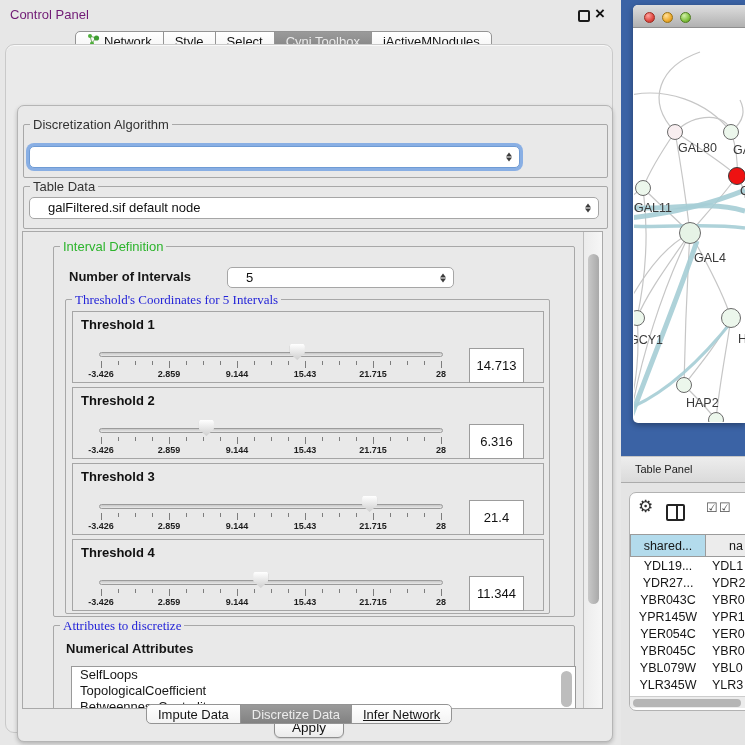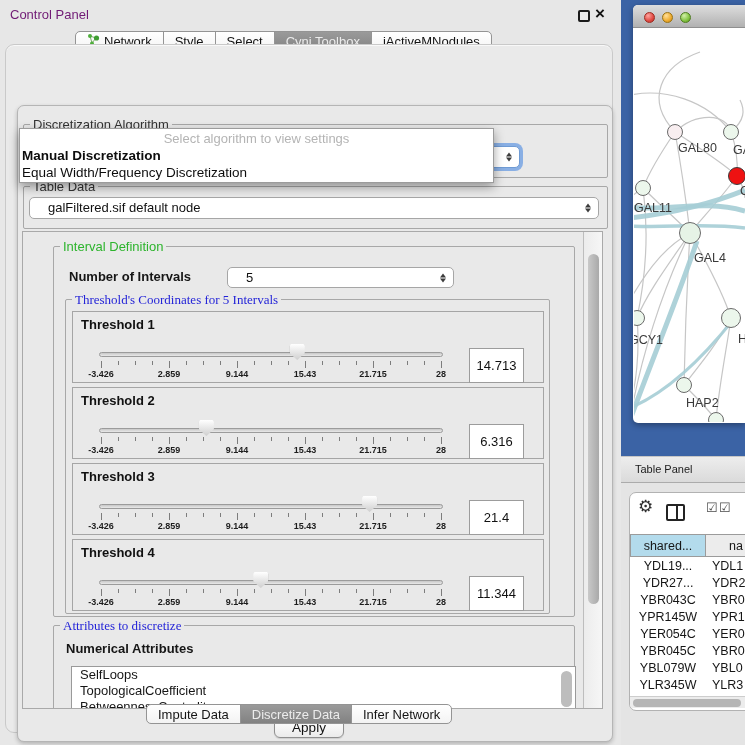--- a/index.html
+++ b/index.html
@@ -12,21 +12,21 @@
   #cp-title { left:10px; top:7px; font-size:13px; color:#701a75; }
   #float-btn { left:578px; top:10px; width:12px; height:12px; border:2px solid #1a1a1a; border-radius:2px; background:transparent; }
   #close-btn { left:595px; top:4px; font-size:17px; font-weight:900; color:#111; line-height:20px; }
 
   
   .seg-bar { display:flex; }
   .seg { height:21px; line-height:19px; padding:0 11px; font-size:13px; color:#141414;
          background:linear-gradient(#ffffff,#f3f3f3); border:1px solid #949494; margin-left:-1px;
          display:flex; align-items:center; gap:4px; white-space:nowrap; }
   .seg:first-child { border-radius:5px 0 0 5px; margin-left:0; }
-  .seg:last-child { border-radius:0 5px 5px 0; }
+  .seg:last-child { border-radius:0 5px 5px 0;text-decoration:underline; }
   .seg.selected { background:linear-gradient(#9a9a9a,#828282); color:#ececec; }
   #top-tabs { left:75px; top:31px; }
   #bottom-tabs { left:146px; top:704px; }
   #bottom-tabs .seg { height:20px; }
 
   
   #panelA { left:5px; top:44px; width:608px; height:689px; background:#eaeaea;
             border:1px solid #c9c9c9; border-radius:9px; box-shadow:inset 0 1px 0 #f8f8f8; }
   #panelB { left:11px; top:60px; width:596px; height:637px; background:#e9e9e9;
             border:1px solid #b5b5b5; border-radius:7px; box-shadow:0 2px 4px rgba(0,0,0,.22); }
@@ -154,27 +154,20 @@
     <div class="group" style="left:5px; top:18px; width:585px; height:54px;">
       <span class="group-title t-dark">Discretization Algorithm</span>
     </div>
     <div class="combo focused" style="left:11px; top:40px; width:491px; height:22px; z-index:1;">
       <span class="arrows">
           <i class="up"></i>
           <i class="dn"></i>
         </span>
     </div>
 
-    <div class="abs" id="algo-popup">
-      <div class="ph">Select algorithm to view settings</div>
-      <div id="algo-options">
-          <div class="opt bold">Manual Discretization</div>
-          <div class="opt">Equal Width/Frequency Discretization</div>
-        </div>
-    </div>
 
     <div class="group" style="left:5px; top:80px; width:585px; height:43px;">
       <span class="group-title t-dark">Table Data</span>
     </div>
     <div class="combo" style="left:11px; top:91px; width:570px; height:22px;">
       <span>galFiltered.sif default node</span>
       <span class="arrows">
           <i class="up"></i>
           <i class="dn"></i>
         </span>

